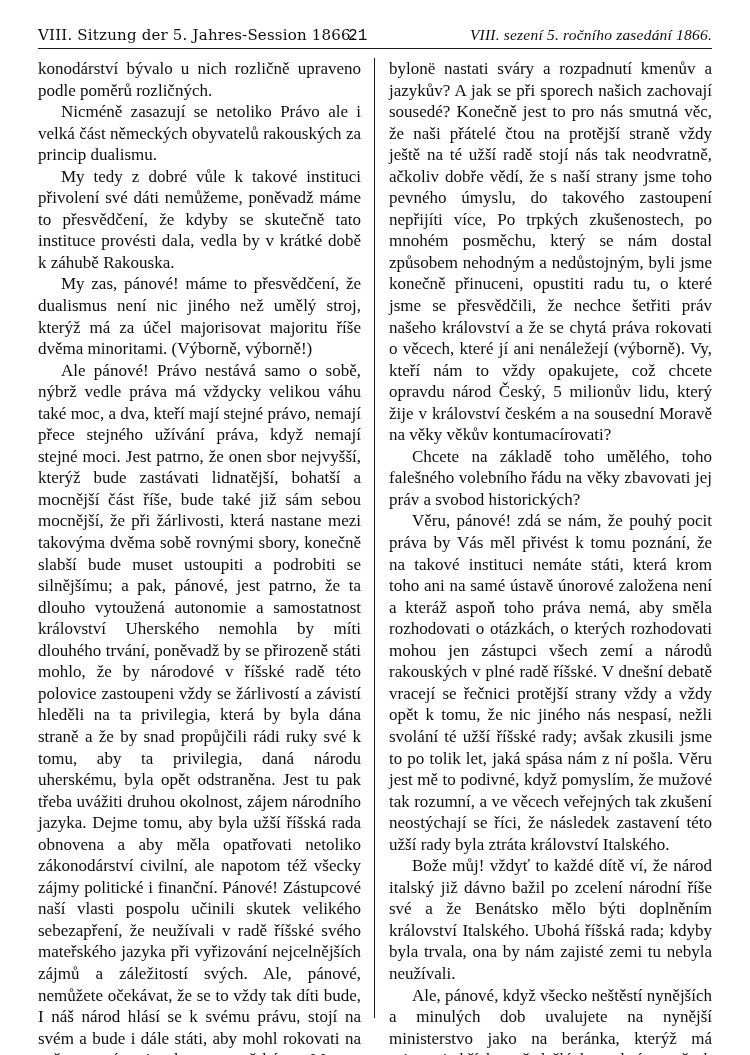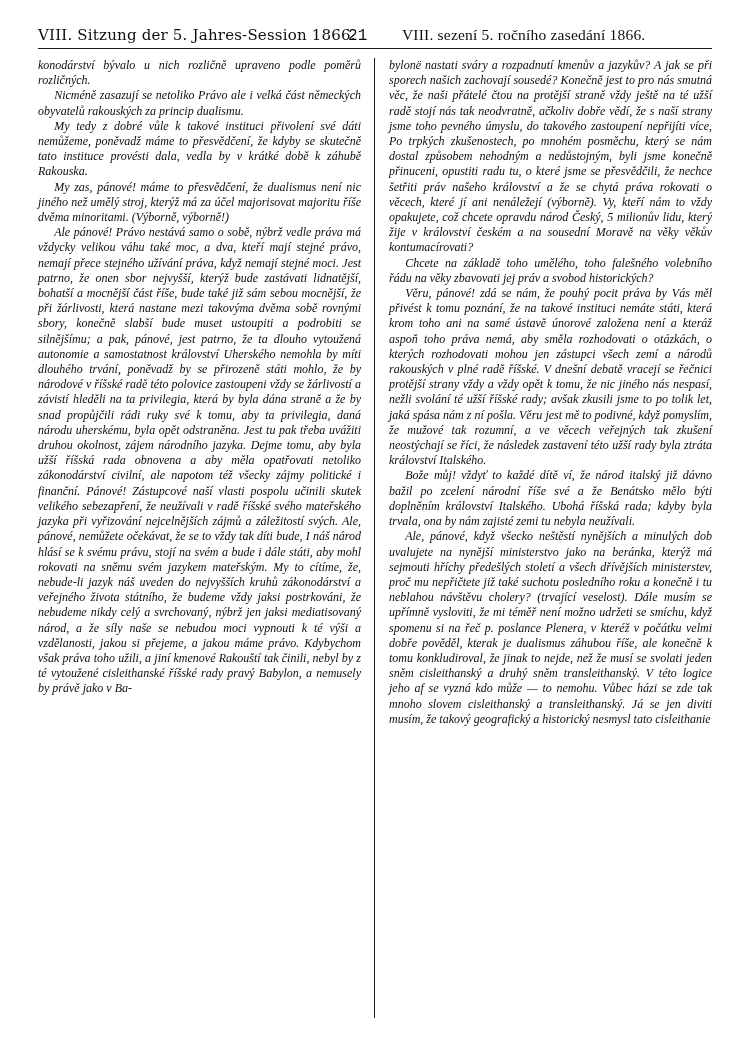--- a/index.html
+++ b/index.html
@@ -43,37 +43,37 @@
     font-family: "DejaVu Serif", serif;
     font-size: 15px;
   }
   .rh-num {
     width: 8%;
     font-size: 16px;
     font-family: Liberation Mono, monospace;
   }
   .rh-right {
     width: 46%;
-    text-align: left;
+    text-align: right;
     white-space: nowrap;
+    font-style: italic;
   }
   
   .columns {
     display: flex;
     margin-top: 9px;
     height: 960px;
   }
   .col {
     width: 50%;
     box-sizing: border-box;
-    font-size: 12px;
+    font-size: 17px;
     line-height: 1.268;
     text-align: justify;
     hyphens: manual;
-    font-style: italic;
   }
   .col-left {
     padding-right: 13px;
     border-right: 1.1px solid #1a1a1a;
   }
   .col-right {
     padding-left: 14px;
   }
   .col p {
     margin: 0;

